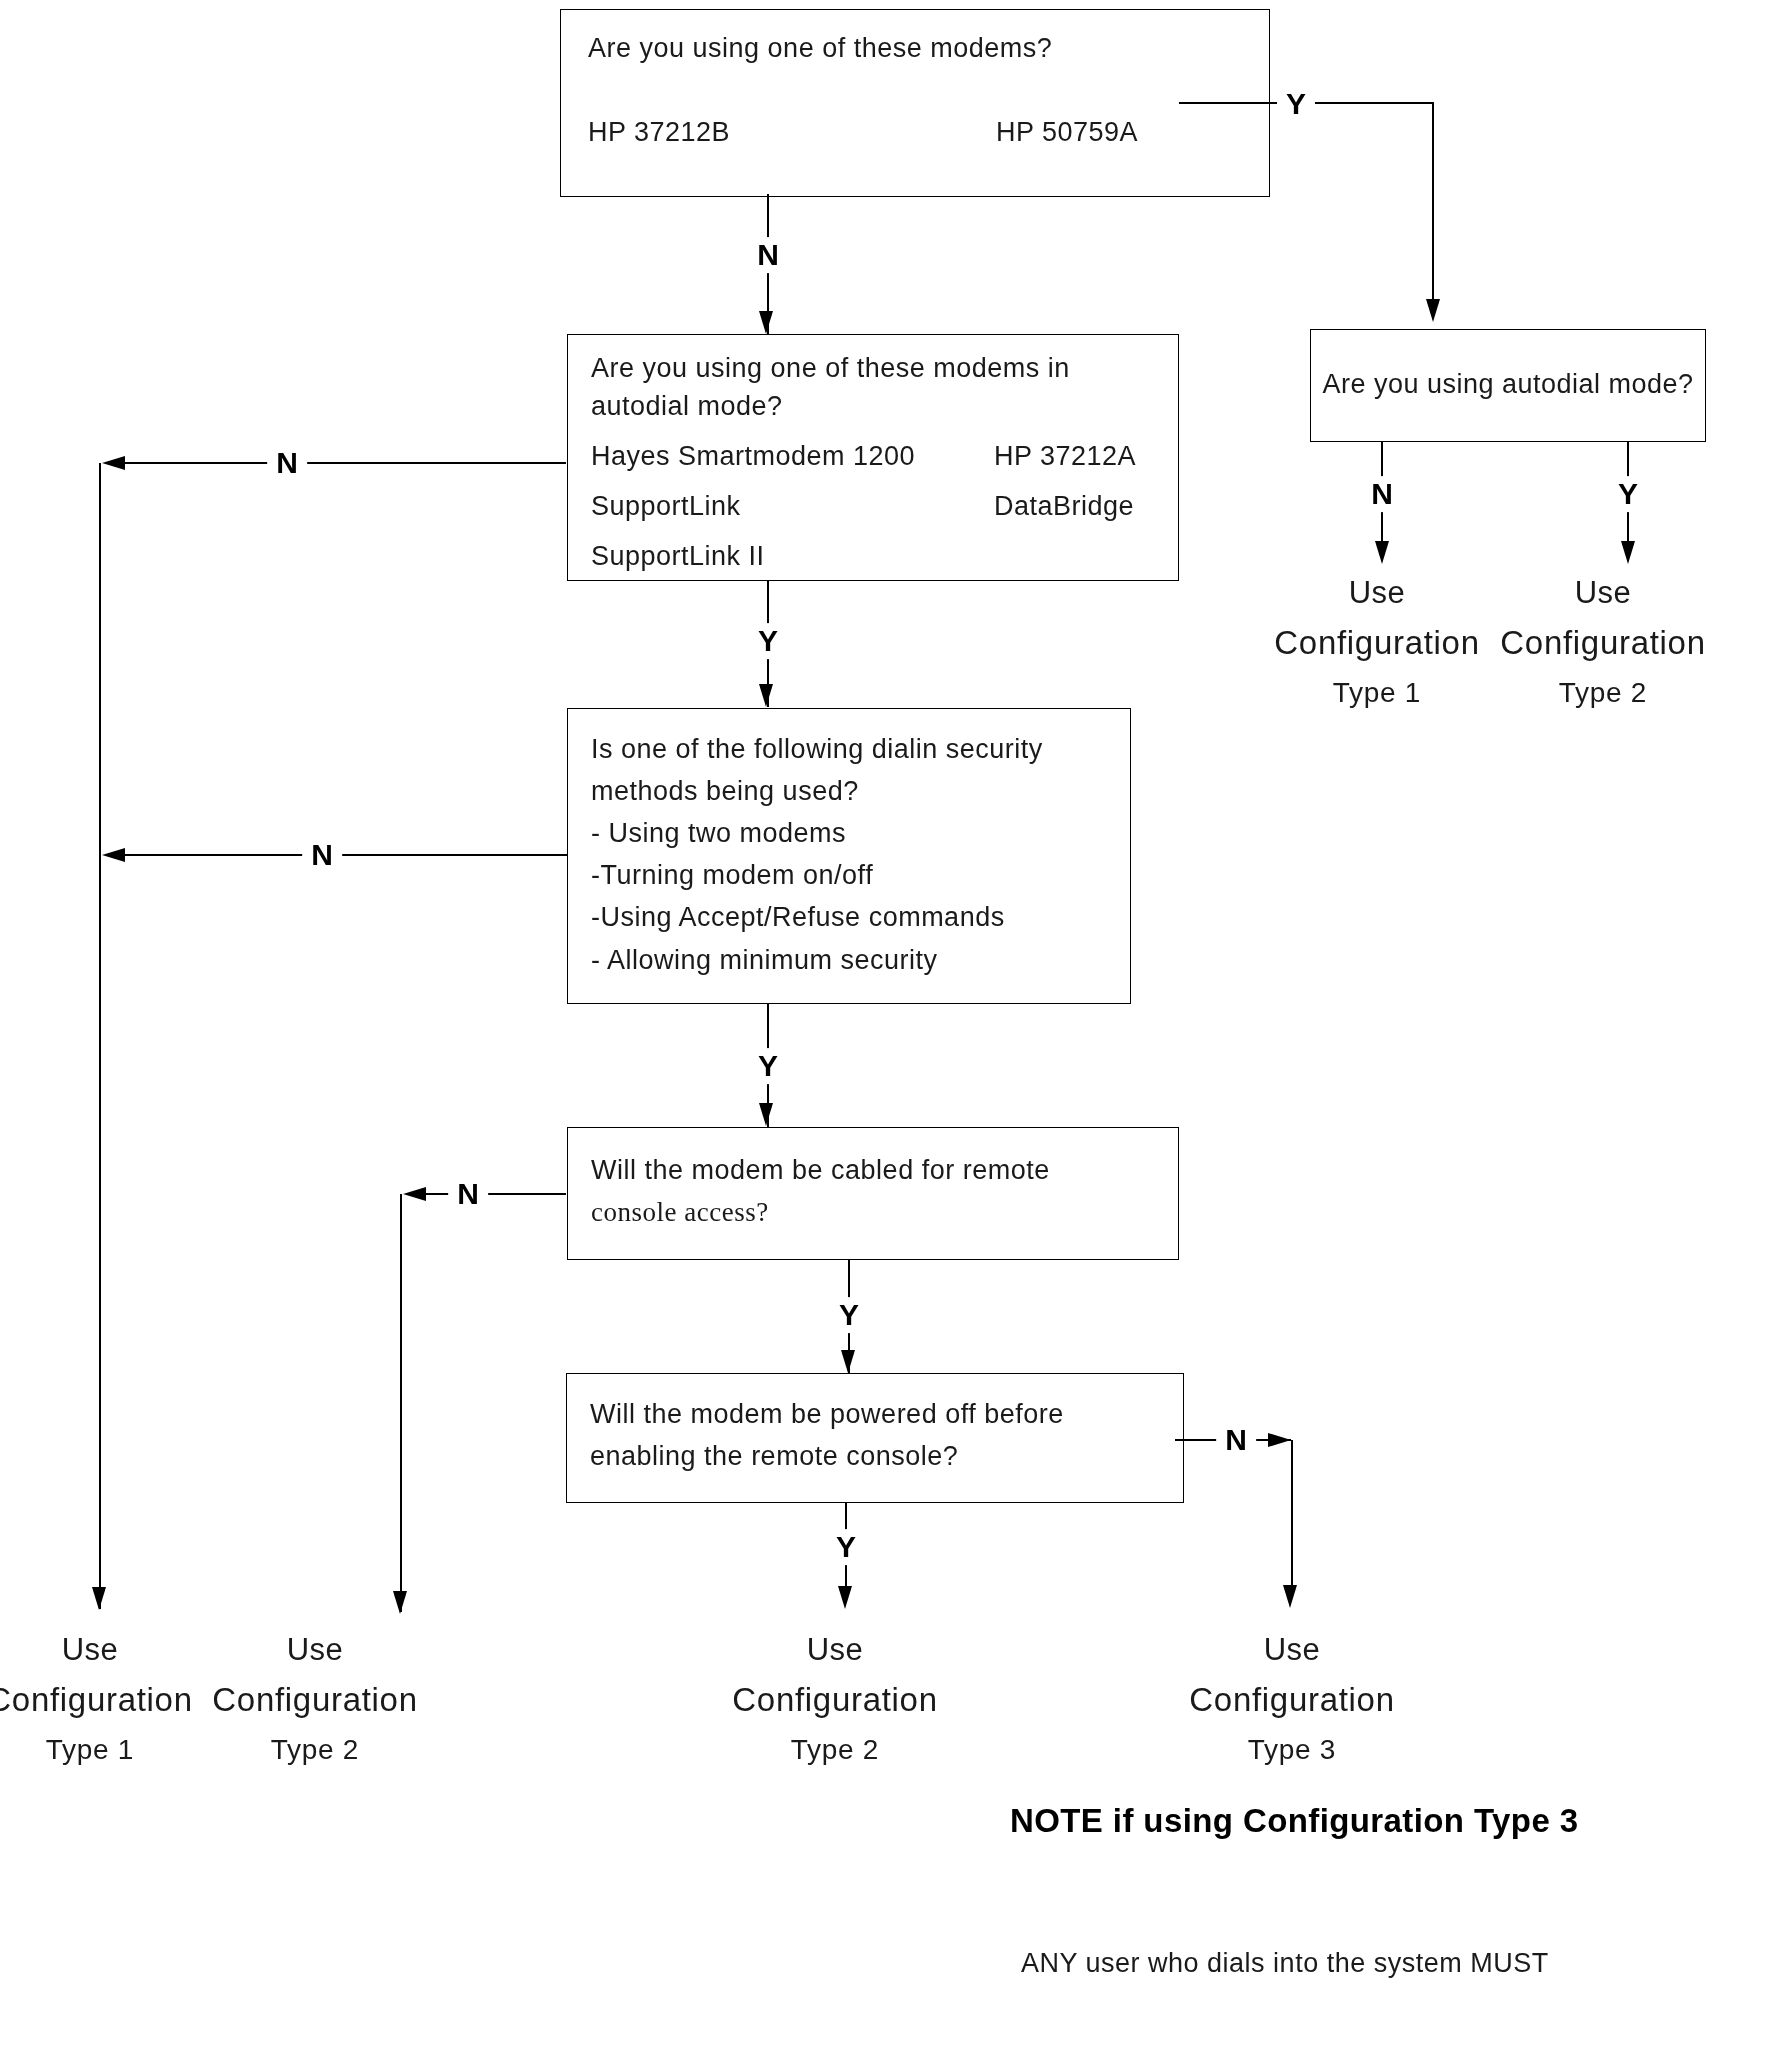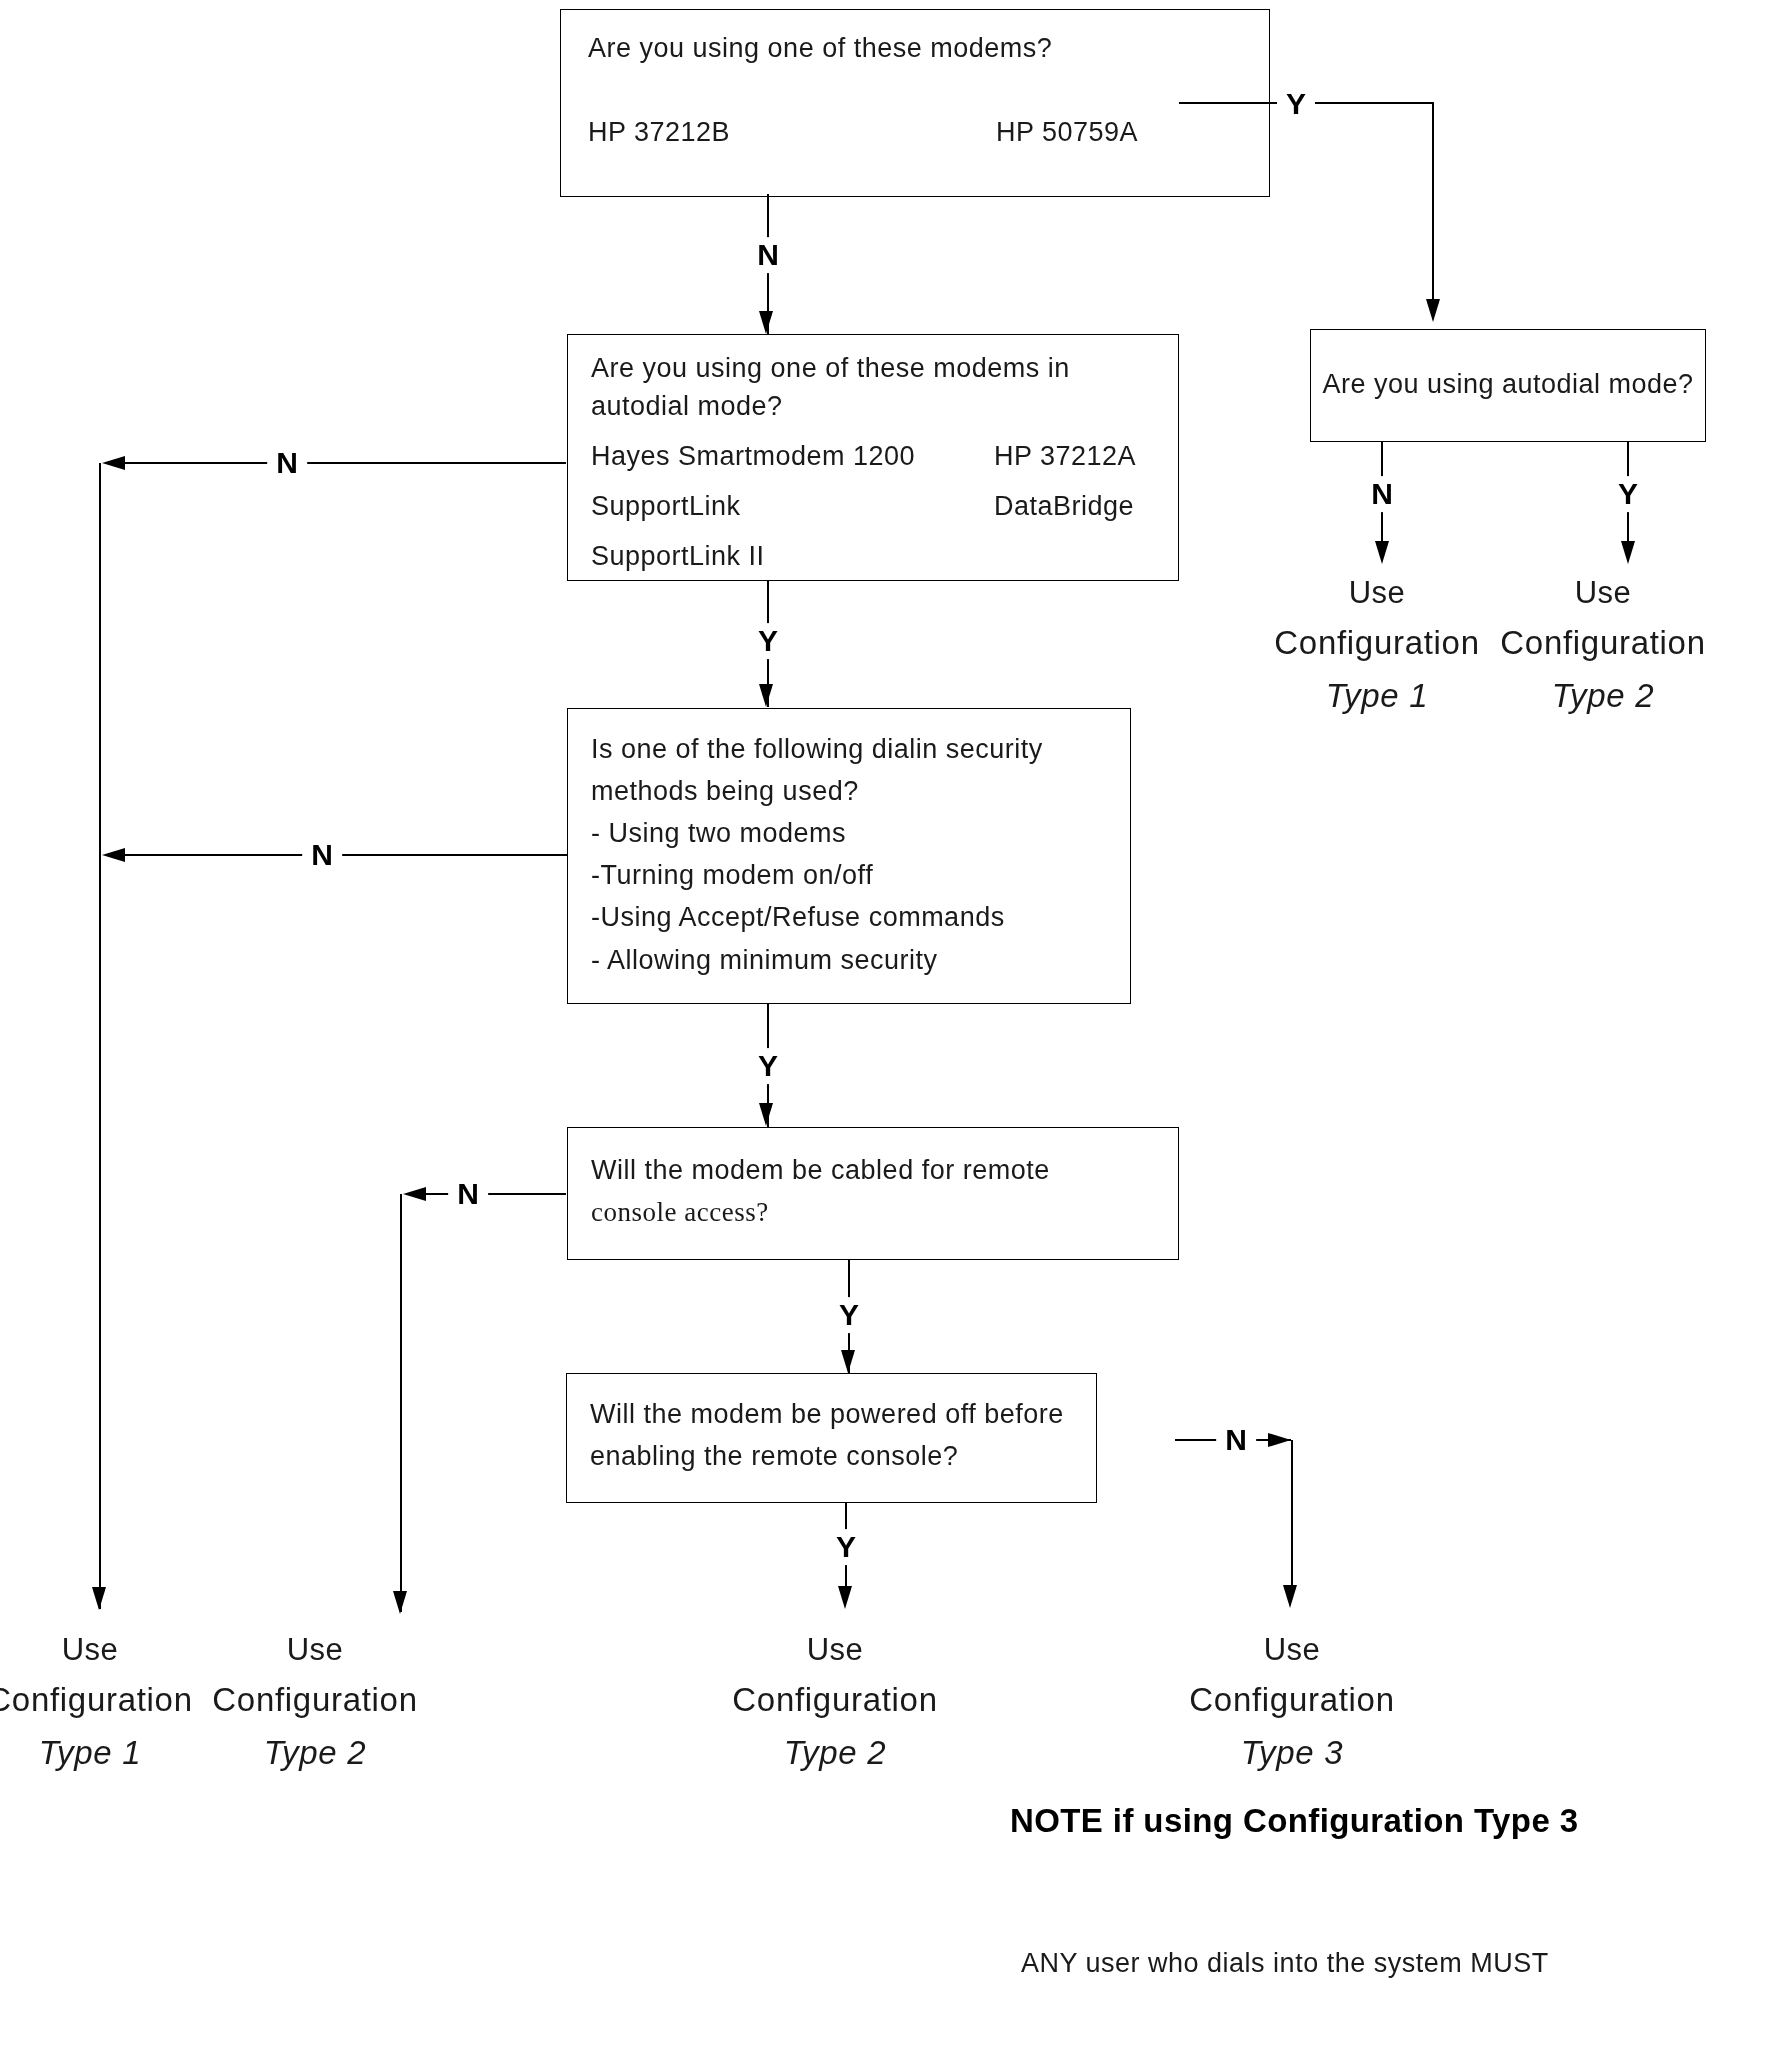--- a/index.html
+++ b/index.html
@@ -17,21 +17,21 @@
   }
   .arr-d{position:absolute;width:0;height:0;z-index:2;
     border-left:7.2px solid transparent;border-right:7.2px solid transparent;border-top:23px solid #000;}
   .arr-l{position:absolute;width:0;height:0;z-index:2;
     border-top:7.2px solid transparent;border-bottom:7.2px solid transparent;border-right:23px solid #000;}
   .arr-r{position:absolute;width:0;height:0;z-index:2;
     border-top:7.2px solid transparent;border-bottom:7.2px solid transparent;border-left:23px solid #000;}
   .outcome{position:absolute;transform:translateX(-50%);text-align:center;white-space:nowrap;color:#1a1a1a;}
   .outcome .use{font-size:31px;letter-spacing:0.5px;margin-bottom:13.4px;}
   .outcome .config{font-size:33px;letter-spacing:0.7px;margin-bottom:15px;}
-  .outcome .type{font-size:33px;letter-spacing:0.7px;font-style:italic;}
+  .outcome .type{font-size:28px;letter-spacing:0.7px;}
   .note-title{position:absolute;font-size:33px;font-weight:bold;color:#000;letter-spacing:0.4px;white-space:pre;}
   .note-body{position:absolute;font-size:27px;line-height:41px;letter-spacing:0.5px;white-space:pre;color:#1a1a1a;}
   .center-line{position:absolute;left:0;right:0;text-align:center;}
 </style>
 </head>
 <body>
 
 <div id="canvas">
 
   <div class="box" style="left:560px;top:9px;width:710px;height:188px;">
@@ -117,21 +117,21 @@
   <div class="hline" style="left:407px;top:1193px;width:159px;"></div>
   <span class="lbl" style="left:468px;top:1194px;">N</span>
   <div class="arr-l" style="left:403px;top:1187px;"></div>
   <div class="vline" style="left:400px;top:1194px;height:418px;"></div>
   <div class="arr-d" style="left:393px;top:1591px;"></div>
 
   <div class="vline" style="left:848px;top:1259px;height:114px;"></div>
   <span class="lbl" style="left:849px;top:1315px;">Y</span>
   <div class="arr-d" style="left:841px;top:1350px;"></div>
 
-  <div class="box" style="left:566px;top:1373px;width:531px;height:130px;">
+  <div class="box" style="left:566px;top:1373px;width:618px;height:130px;">
     <span class="t" style="left:23px;top:25px;">Will the modem be powered off before</span>
     <span class="t" style="left:23px;top:67px;">enabling the remote console?</span>
   </div>
 
   <div class="hline" style="left:1175px;top:1439px;width:116px;"></div>
   <span class="lbl" style="left:1236px;top:1440px;">N</span>
   <div class="arr-r" style="left:1268px;top:1433px;"></div>
   <div class="vline" style="left:1291px;top:1440px;height:149px;"></div>
   <div class="arr-d" style="left:1283px;top:1585px;"></div>
 

